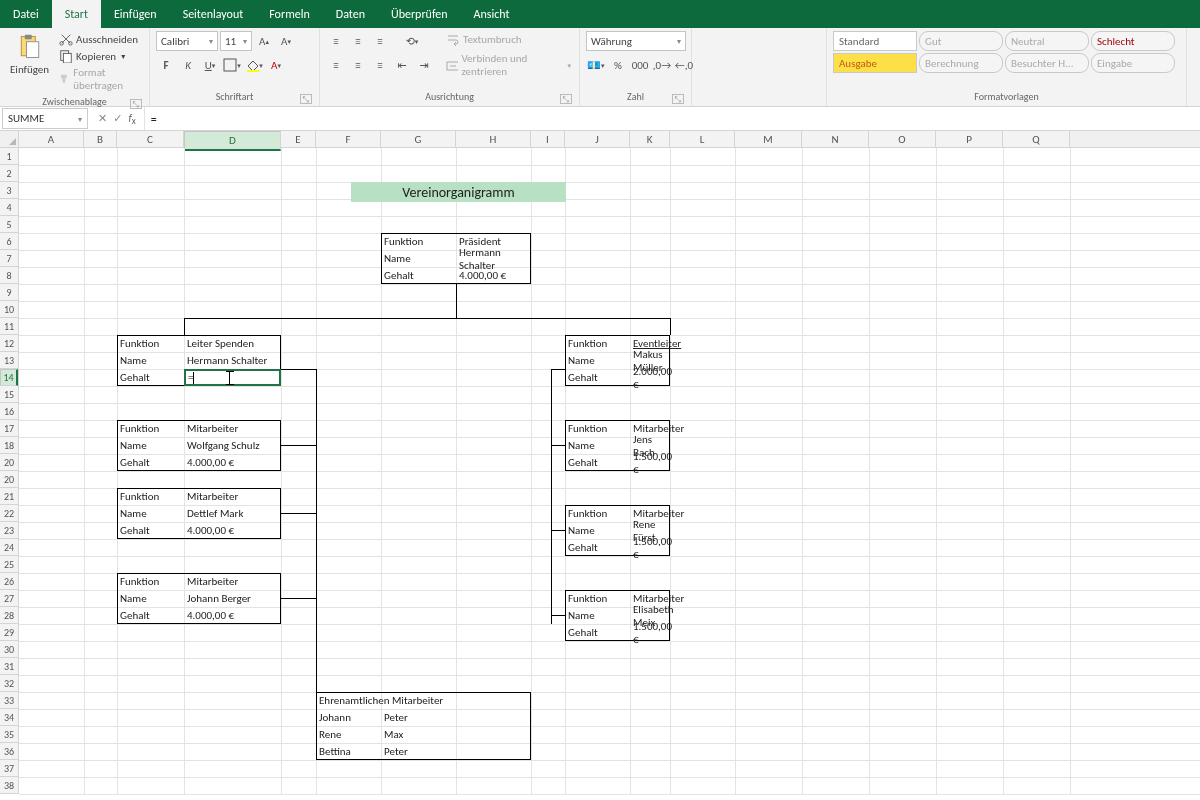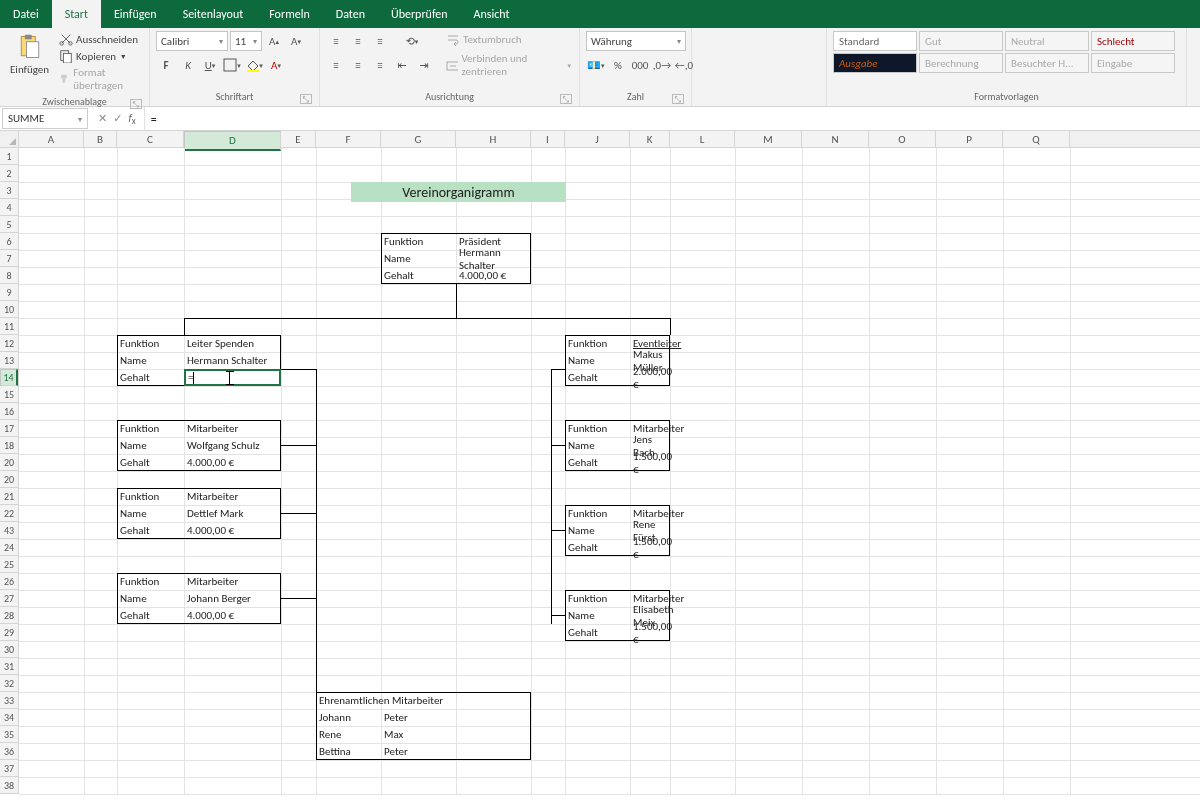--- a/index.html
+++ b/index.html
@@ -20,22 +20,22 @@
 .group-label .dlg { position:absolute; right:1px; bottom:2px; font-size:8px; color:#888; border:1px solid #bbb; padding:0 2px; line-height:8px;}
 .bigbtn { display:flex; flex-direction:column; align-items:center; gap:2px; padding:2px 4px; color:#444;}
 .bigbtn svg { width:28px; height:28px; }
 .smallrow { display:flex; align-items:center; gap:3px; color:#444; padding:1px 2px; font-size:11px; }
 .smallrow.disabled { color:#a7a7a7; }
 .sel { border:1px solid #c5c5c5; background:#fff; height:20px; display:flex; align-items:center; padding:0 4px; font-size:11px; color:#444; }
 .iconbtn { width:20px; height:20px; display:flex; align-items:center; justify-content:center; color:#555; }
 .col { display:flex; flex-direction:column; gap:1px; }
 .row { display:flex; gap:2px; }
 .stylecell { width:84px; height:20px; border:1px solid #c9c9c9; background:#fff; display:flex; align-items:center; padding:0 5px; font-size:11px; color:#666;}
-.stylecell.muted { color:#aaa; background:#f5f5f5;}
-.stylecell.orange{ background:#0f172a; color:#c55a11;font-style:italic;}
+.stylecell.muted { color:#aaa; background:#f5f5f5;border-radius:9px;}
+.stylecell.orange{ background:#fde047; color:#c55a11;}
 .stylecell.red { color:#9c0006;}
 
 
 .fxbar { height:24px; border-bottom:1px solid #d4d4d4; display:flex; align-items:stretch; background:#fff;}
 .namebox { width:86px; border:1px solid #ccc; margin:1px 2px; display:flex; align-items:center; padding:0 5px; justify-content:space-between; color:#333; font-size:11px;}
 .fxbtns { display:flex; align-items:center; gap:6px; padding:0 8px; color:#666;}
 .fxinput { flex:1; border-left:1px solid #e2e2e2; padding:0 6px; display:flex; align-items:center; font-size:12px; color:#222;}
 
 
 .grid { position:relative; }
@@ -117,21 +117,21 @@
             <span>Format übertragen</span>
           </div>
       </div>
     </div>
     <div class="group-label"><span>Zwischenablage</span><span class="dlg">⤡</span></div>
   </div>
 
   <div class="group" style="width:170px">
     <div class="group-body col" style="gap:4px">
       <div class="row">
-        <div class="sel" style="width:72px">
+        <div class="sel" style="width:62px">
             <span>Calibri</span>
             <span style="margin-left:auto;font-size:8px;color:#888">▾</span>
           </div>
         <div class="sel" style="width:32px">
             <span>11</span>
             <span style="margin-left:auto;font-size:8px;color:#888">▾</span>
           </div>
         <div class="iconbtn">A<sup style="font-size:7px">▴</sup></div>
         <div class="iconbtn">A<sup style="font-size:7px">▾</sup></div>
       </div>
@@ -297,21 +297,21 @@
         <div class="rowhdr">13</div>
         <div class="rowhdr sel">14</div>
         <div class="rowhdr">15</div>
         <div class="rowhdr">16</div>
         <div class="rowhdr">17</div>
         <div class="rowhdr">18</div>
         <div class="rowhdr">20</div>
         <div class="rowhdr">20</div>
         <div class="rowhdr">21</div>
         <div class="rowhdr">22</div>
-        <div class="rowhdr">43</div>
+        <div class="rowhdr">23</div>
         <div class="rowhdr">24</div>
         <div class="rowhdr">25</div>
         <div class="rowhdr">26</div>
         <div class="rowhdr">27</div>
         <div class="rowhdr">28</div>
         <div class="rowhdr">29</div>
         <div class="rowhdr">30</div>
         <div class="rowhdr">31</div>
         <div class="rowhdr">32</div>
         <div class="rowhdr">33</div>

